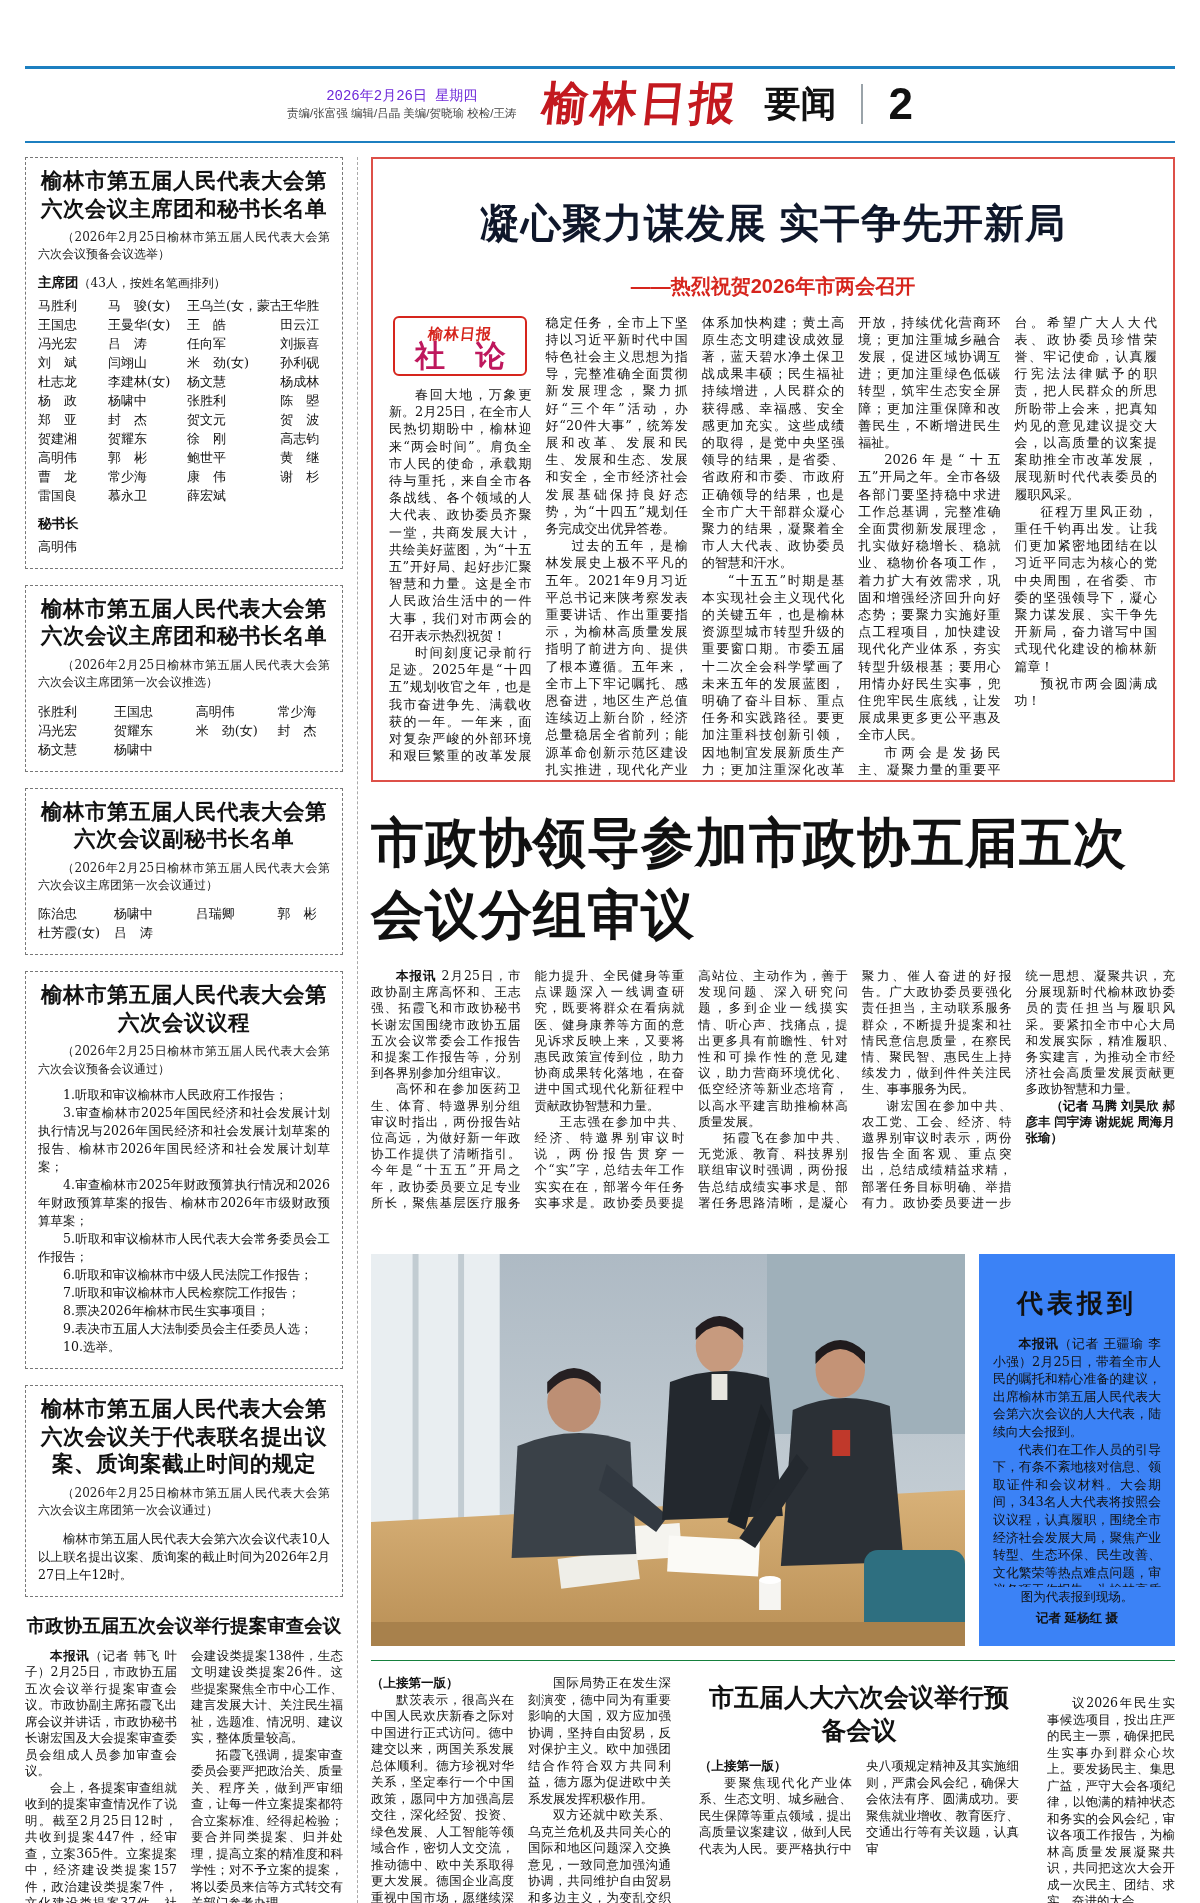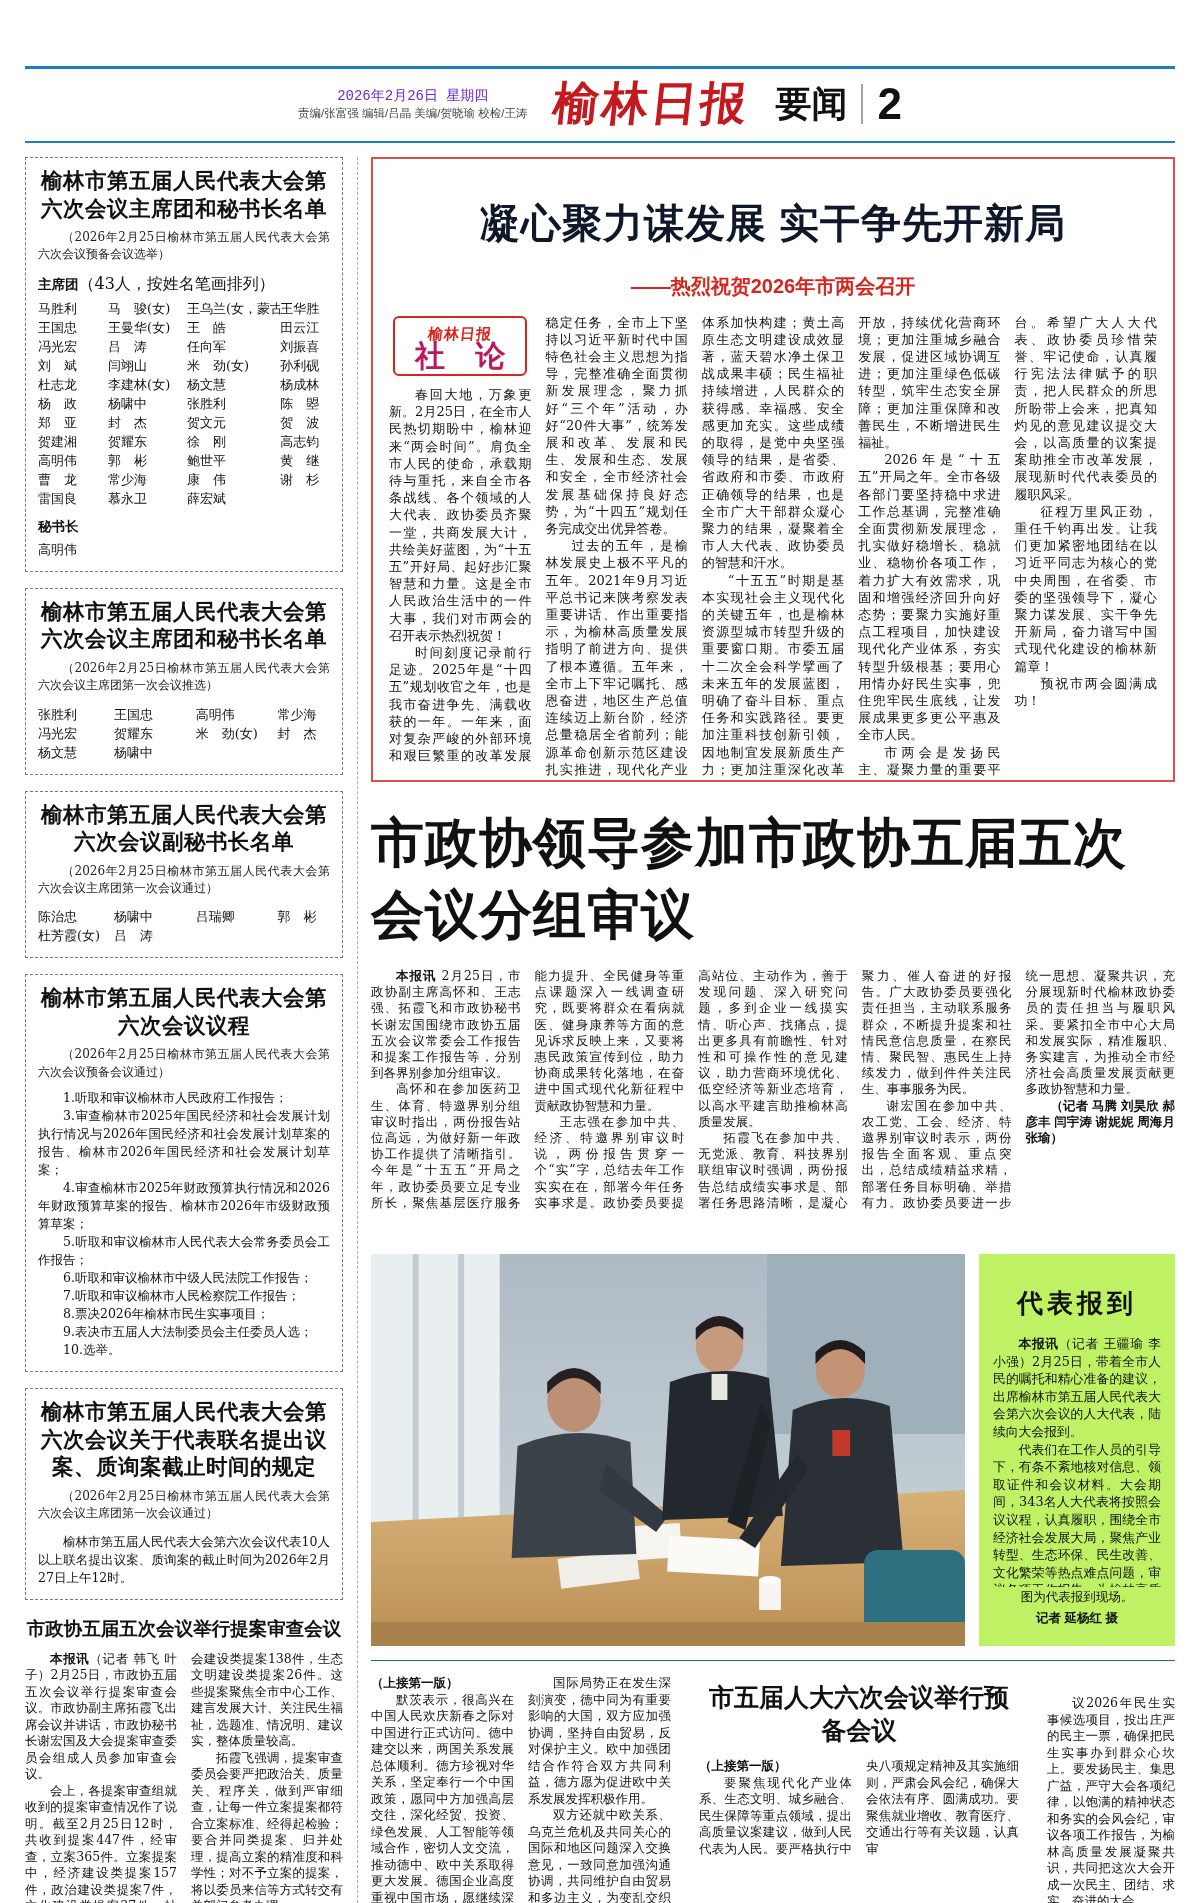--- a/index.html
+++ b/index.html
@@ -8,36 +8,36 @@
   .page{width:1150px;margin:0 auto;padding-top:66px;}
   
   .hline{height:3px;background:#1c7fc0;}
   .hline.thin{height:2px;}
   .header-row{display:flex;align-items:center;justify-content:center;gap:26px;padding:4px 0 6px;}
   .date-block{text-align:center;line-height:1.35;}
   .date-main{font-size:14px;color:#6d28d9;font-family:Liberation Mono, monospace;}
   .date-staff{font-size:11.5px;color:#444;font-family:"Liberation Sans","DejaVu Sans",sans-serif;}
   .masthead{font-size:46px;font-weight:900;color:#c3191f;transform:skewX(-6deg);
             letter-spacing:3px;font-family:"DejaVu Serif","Liberation Serif",serif;}
-  .section-wrap{display:flex;align-items:center;gap:14px;}
+  .section-wrap{display:flex;align-items:center;gap:25px;}
   .section-name{font-size:36px;font-weight:900;font-family:"Liberation Sans","DejaVu Sans",sans-serif;}
   .section-divider{width:2px;height:40px;background:#9aa3a9;}
   .page-no{font-size:44px;font-weight:700;font-family:"Liberation Sans","DejaVu Sans",sans-serif;}
   
   .content{display:flex;gap:14px;margin-top:14px;}
   .rail{width:318px;flex:none;}
   .main{flex:1;border-left:1px dashed #aaa;padding-left:13px;min-width:0;}
   
   .nbox{border:1.5px dashed #777;padding:10px 12px 12px;margin-bottom:16px;}
   .nbox-title{font-family:"Liberation Sans","DejaVu Sans",sans-serif;font-weight:900;
               font-size:21.5px;line-height:1.28;text-align:center;letter-spacing:.5px;}
   .nbox-sub{font-size:12px;line-height:1.45;margin-top:6px;text-align:justify;text-indent:2em;color:#222;}
   .group-label{font-weight:700;font-size:13.5px;margin-top:10px;
                font-family:"Liberation Sans","DejaVu Sans",sans-serif;}
-  .group-note{font-weight:400;font-size:16px;font-family:"DejaVu Serif",serif;}
+  .group-note{font-weight:400;font-size:12px;font-family:"DejaVu Serif",serif;}
   .name-grid{display:grid;grid-template-columns:24% 27% 32% 17%;margin-top:4px;}
   .name-grid.wide{grid-template-columns:26% 28% 28% 18%;}
   .name-cell{font-size:13px;line-height:19px;white-space:nowrap;overflow:hidden;}
   .agenda{margin-top:8px;}
   .agenda-item{font-size:12.5px;line-height:18px;text-align:justify;text-indent:2em;}
   .nbox-body{font-size:12.5px;line-height:18px;text-align:justify;text-indent:2em;margin-top:10px;}
   
   .rail-article-title{font-family:"Liberation Sans","DejaVu Sans",sans-serif;font-weight:900;
                       font-size:18.5px;text-align:center;margin:6px 0 10px;}
   .rail-article-body{column-count:2;column-gap:14px;height:268px;overflow:hidden;
@@ -302,21 +302,21 @@
             <path d="M426 156 Q474 134 524 152 L538 308 L414 312 Z" fill="#2b3036"></path>
             <rect x="466" y="176" width="18" height="26" fill="#c0392b"></rect>
             <path d="M430 200 L372 284 L388 294 L442 214 Z" fill="#24292f"></path>
             <rect x="392" y="326" width="22" height="30" fill="#f6f5f2"></rect>
             <ellipse cx="403" cy="326" rx="11" ry="4" fill="#ffffff"></ellipse>
             <rect x="498" y="296" width="102" height="96" rx="14" fill="#2e6f80"></rect>
             <rect x="0" y="368" width="600" height="24" fill="#a8814c"></rect>
           </svg>
         </figure>
 
-        <aside class="delegate-box" style="background: #bef264;">
+        <aside class="delegate-box" style="background: #3b82f6;">
           <h3 class="dl-title">代表报到</h3>
           <div class="dl-body" id="dl-body">
               <p class="para"><span class="lead">本报讯</span>（记者 王疆瑜 李小强）2月25日，带着全市人民的嘱托和精心准备的建议，出席榆林市第五届人民代表大会第六次会议的人大代表，陆续向大会报到。</p>
               <p class="para">代表们在工作人员的引导下，有条不紊地核对信息、领取证件和会议材料。大会期间，343名人大代表将按照会议议程，认真履职，围绕全市经济社会发展大局，聚焦产业转型、生态环保、民生改善、文化繁荣等热点难点问题，审议各项工作报告，为榆林高质量发展积极建言献策。</p>
             </div>
           <div class="dl-caption">图为代表报到现场。</div>
           <div class="dl-credit">记者 延杨红 摄</div>
         </aside>
       </div>
 

